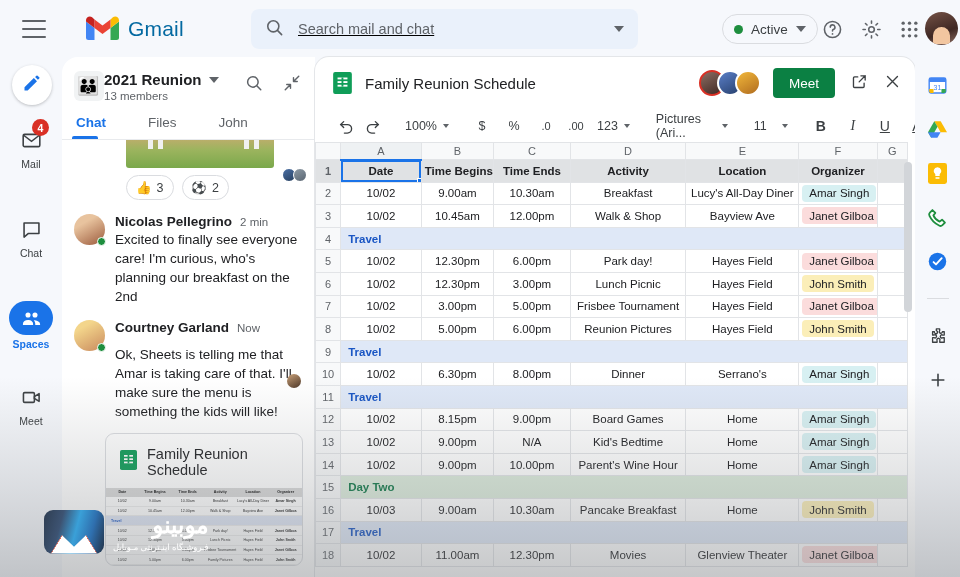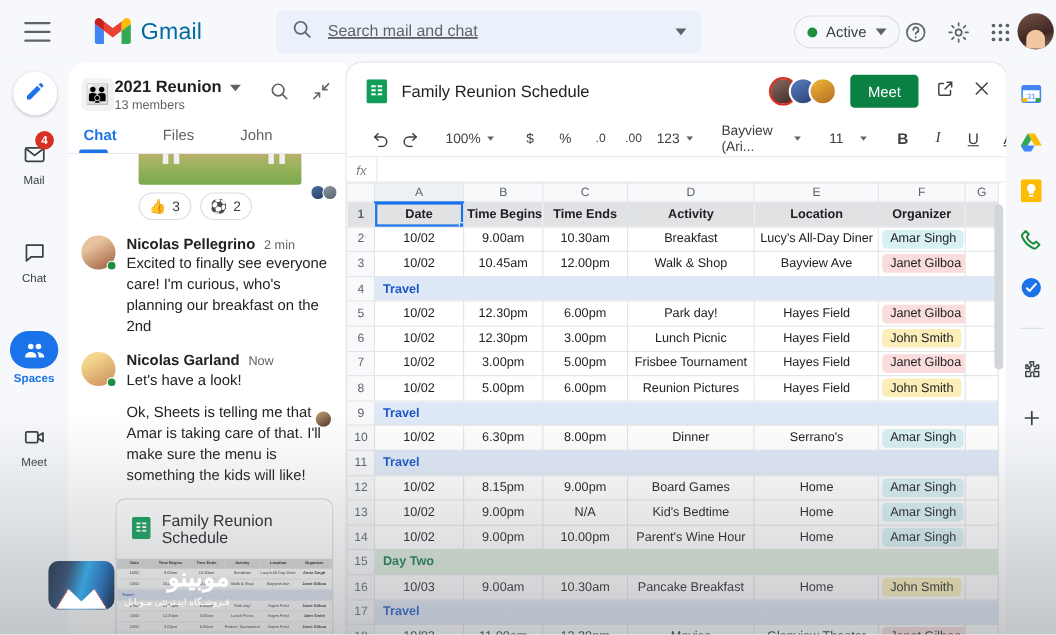--- a/index.html
+++ b/index.html
@@ -347,24 +347,23 @@
         </div>
       </div>
       <div class="mini-ava" style="top:234px;background:linear-gradient(150deg,#caa27a,#4b3526)"></div>
 
       <div class="msg">
         <div class="m-ava" style="background:linear-gradient(150deg,#f3d58b 25%,#c98a5e)">
             <i></i>
           </div>
         <div class="m-body">
           <div class="m-name">
-            <span>Nicolas Garland</span>
+            <span>Courtney Garland</span>
             <span class="m-time">Now</span>
           </div>
-          <div class="m-text">Let's have a look!</div>
           <div class="m-text second">Ok, Sheets is telling me that Amar is taking care of that. I'll make sure the menu is something the kids will like!</div>
         </div>
       </div>
     </div>
 
     <div class="card">
       <div class="card-head">
         <span>
           <svg width="17" height="20" viewBox="0 0 17 20">
             <rect x="0" y="0" width="17" height="20" rx="1.8" fill="#0f9d58"></rect>
@@ -496,41 +495,37 @@
       <div class="tb">$</div>
       <div class="tb" style="margin-left:6px">%</div>
       <div class="tb" style="margin-left:6px;font-size:11px">.0</div>
       <div class="tb" style="margin-left:4px;font-size:11px">.00</div>
       <div class="tb-box" style="margin-left:2px">
         <span>123</span>
         <span class="mini-caret"></span>
       </div>
       <div class="tb-sep"></div>
       <div class="tb-box" style="min-width:84px">
-        <span>Bayview (Ari...</span>
+        <span>Pictures (Ari...</span>
         <span class="mini-caret"></span>
       </div>
       <div class="tb-sep"></div>
       <div class="tb-box" style="min-width:46px;justify-content:space-between">
         <span>11</span>
         <span class="mini-caret"></span>
       </div>
       <div class="tb-sep"></div>
       <div class="tb" style="font-weight:bold;font-size:14px">B</div>
       <div class="tb" style="font-style:italic;font-size:14px;font-family:'Liberation Serif',serif;margin-left:6px">I</div>
       <div class="tb" style="text-decoration:underline;font-size:14px;margin-left:6px">U</div>
       <div class="tb" style="text-decoration:underline;font-size:14px;margin-left:6px">A</div>
       <div class="tb-sep"></div>
 
     </div>
 
-    <div class="formula-bar">
-      <div class="fx">fx</div>
-      <div style="flex:1"></div>
-    </div>
 
     <div class="grid">
       <table class="gt">
         <thead>
             <tr id="colhead-row">
               <th class="colh" style="width: 25px;"></th>
               <th class="colh sel" style="width: 80px;">A</th>
               <th class="colh" style="width: 72px;">B</th>
               <th class="colh" style="width: 76px;">C</th>
               <th class="colh" style="width: 115px;">D</th>

